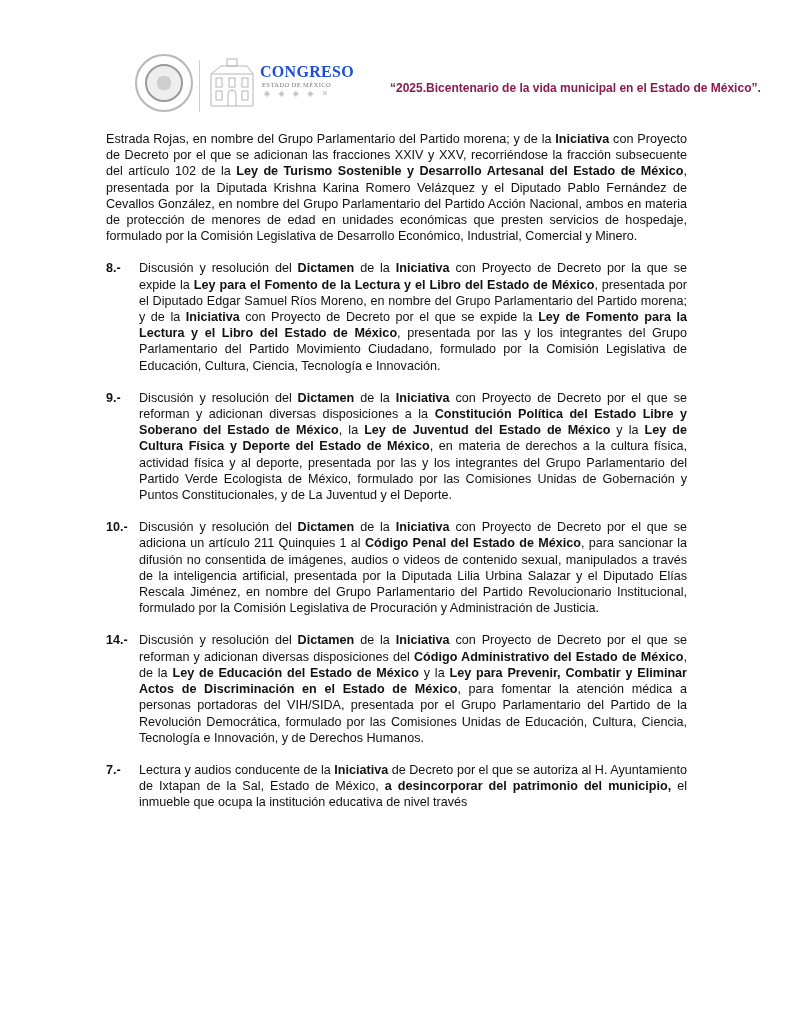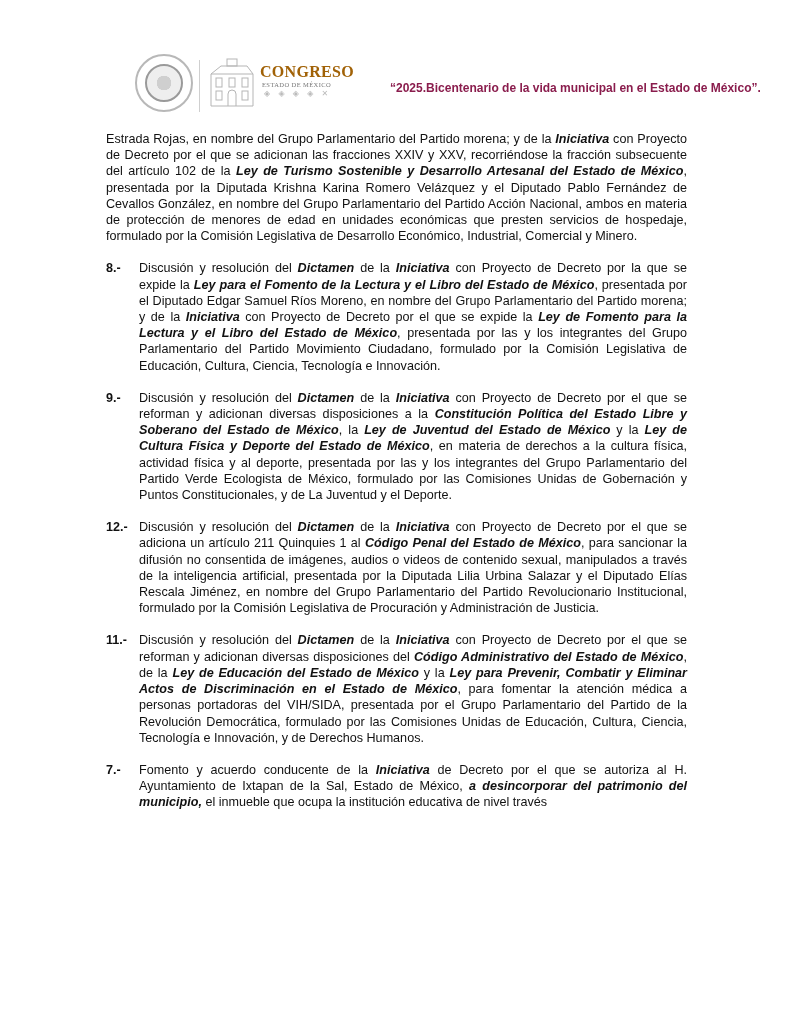--- a/index.html
+++ b/index.html
@@ -3,31 +3,31 @@
   <meta charset="utf-8">
   <style>
     html, body { margin: 0; padding: 0; background: #ffffff; }
     body { width: 791px; height: 1024px; position: relative; overflow: hidden; font-family: "Liberation Sans", sans-serif; color: #111; }
     .header { position: absolute; top: 50px; left: 135px; width: 560px; height: 70px; }
     .seal { position: absolute; left: 0; top: 4px; width: 58px; height: 58px; border-radius: 50%; border: 2px solid #b8b8b8; box-sizing: border-box; display:flex; align-items:center; justify-content:center; }
     .seal-inner { width: 38px; height: 38px; border-radius: 50%; border: 2px solid #9a9a9a; box-sizing: border-box; background: radial-gradient(circle, #cfcfcf 0 30%, #eee 31% 100%); }
     .divider { position: absolute; left: 64px; top: 10px; width: 1px; height: 52px; background: #cfcfcf; }
     .building { position: absolute; left: 72px; top: 6px; width: 50px; height: 54px; }
     .congreso { position: absolute; left: 125px; top: 14px; }
-    .congreso-title { font-family: "Liberation Serif", serif; font-weight: bold; font-size: 16px; color: #a16207; letter-spacing: 0.3px; line-height: 16px; }
+    .congreso-title { font-family: "Liberation Serif", serif; font-weight: bold; font-size: 16px; color: #1d4ed8; letter-spacing: 0.3px; line-height: 16px; }
     .congreso-sub { font-family: "Liberation Serif", serif; font-size: 6.5px; color: #777; letter-spacing: 0.4px; margin-top: 1px; margin-left: 2px; }
     .ornaments { font-size: 8px; color: #bbb; margin-left: 4px; letter-spacing: 3px; margin-top: 1px; }
     .motto { position: absolute; left: 390px; top: 81px; font-size: 12px; font-weight: bold; color: #8a1d4d; white-space: nowrap; }
 
     .content { position: absolute; left: 106px; top: 131px; width: 581px; font-size: 12.6px; line-height: 16.2px; }
     .para { text-align: justify; margin: 0; }
     .item { position: relative; padding-left: 33px; text-align: justify; margin: 0; }
     .num { position: absolute; left: 0; top: 0; font-weight: bold; }
     .gap { height: 16px; }
-    b { font-weight: bold; font-style: italic; }
+    b { font-weight: bold; }
   </style>
 </head>
 <body>
 
 <div class="header">
   <div class="seal">
       <div class="seal-inner"></div>
     </div>
   <div class="divider"></div>
   <svg class="building" viewBox="0 0 50 54">
@@ -59,26 +59,26 @@
     <span class="num">8.-</span>
     <p class="para"><span>Discusión y resolución del </span><b>Dictamen</b><span> de la </span><b>Iniciativa</b><span> con Proyecto de Decreto por la que se expide la </span><b>Ley para el Fomento de la Lectura y el Libro del Estado de México</b><span>, presentada por el Diputado Edgar Samuel Ríos Moreno, en nombre del Grupo Parlamentario del Partido morena; y de la </span><b>Iniciativa</b><span> con Proyecto de Decreto por el que se expide la </span><b>Ley de Fomento para la Lectura y el Libro del Estado de México</b><span>, presentada por las y los integrantes del Grupo Parlamentario del Partido Movimiento Ciudadano, formulado por la Comisión Legislativa de Educación, Cultura, Ciencia, Tecnología e Innovación.</span></p>
   </div>
   <div class="gap"></div>
   <div class="item">
     <span class="num">9.-</span>
     <p class="para"><span>Discusión y resolución del </span><b>Dictamen</b><span> de la </span><b>Iniciativa</b><span> con Proyecto de Decreto por el que se reforman y adicionan diversas disposiciones a la </span><b>Constitución Política del Estado Libre y Soberano del Estado de México</b><span>, la </span><b>Ley de Juventud del Estado de México</b><span> y la </span><b>Ley de Cultura Física y Deporte del Estado de México</b><span>, en materia de derechos a la cultura física, actividad física y al deporte, presentada por las y los integrantes del Grupo Parlamentario del Partido Verde Ecologista de México, formulado por las Comisiones Unidas de Gobernación y Puntos Constitucionales, y de La Juventud y el Deporte.</span></p>
   </div>
   <div class="gap"></div>
   <div class="item">
-    <span class="num">12.-</span>
+    <span class="num">10.-</span>
     <p class="para"><span>Discusión y resolución del </span><b>Dictamen</b><span> de la </span><b>Iniciativa</b><span> con Proyecto de Decreto por el que se adiciona un artículo 211 Quinquies 1 al </span><b>Código Penal del Estado de México</b><span>, para sancionar la difusión no consentida de imágenes, audios o videos de contenido sexual, manipulados a través de la inteligencia artificial, presentada por la Diputada Lilia Urbina Salazar y el Diputado Elías Rescala Jiménez, en nombre del Grupo Parlamentario del Partido Revolucionario Institucional, formulado por la Comisión Legislativa de Procuración y Administración de Justicia.</span></p>
   </div>
   <div class="gap"></div>
   <div class="item">
-    <span class="num">11.-</span>
+    <span class="num">14.-</span>
     <p class="para"><span>Discusión y resolución del </span><b>Dictamen</b><span> de la </span><b>Iniciativa</b><span> con Proyecto de Decreto por el que se reforman y adicionan diversas disposiciones del </span><b>Código Administrativo del Estado de México</b><span>, de la </span><b>Ley de Educación del Estado de México</b><span> y la </span><b>Ley para Prevenir, Combatir y Eliminar Actos de Discriminación en el Estado de México</b><span>, para fomentar la atención médica a personas portadoras del VIH/SIDA, presentada por el Grupo Parlamentario del Partido de la Revolución Democrática, formulado por las Comisiones Unidas de Educación, Cultura, Ciencia, Tecnología e Innovación, y de Derechos Humanos.</span></p>
   </div>
   <div class="gap"></div>
   <div class="item">
     <span class="num">7.-</span>
-    <p class="para"><span>Fomento y acuerdo conducente de la </span><b>Iniciativa</b><span> de Decreto por el que se autoriza al H. Ayuntamiento de Ixtapan de la Sal, Estado de México, </span><b>a desincorporar del patrimonio del municipio,</b><span> el inmueble que ocupa la institución educativa de nivel través</span></p>
+    <p class="para"><span>Lectura y audios conducente de la </span><b>Iniciativa</b><span> de Decreto por el que se autoriza al H. Ayuntamiento de Ixtapan de la Sal, Estado de México, </span><b>a desincorporar del patrimonio del municipio,</b><span> el inmueble que ocupa la institución educativa de nivel través</span></p>
   </div>
 </div>
 
 </body></html>

